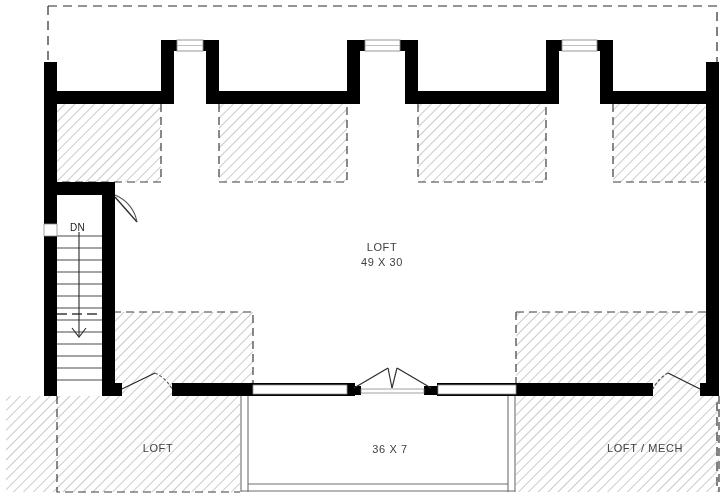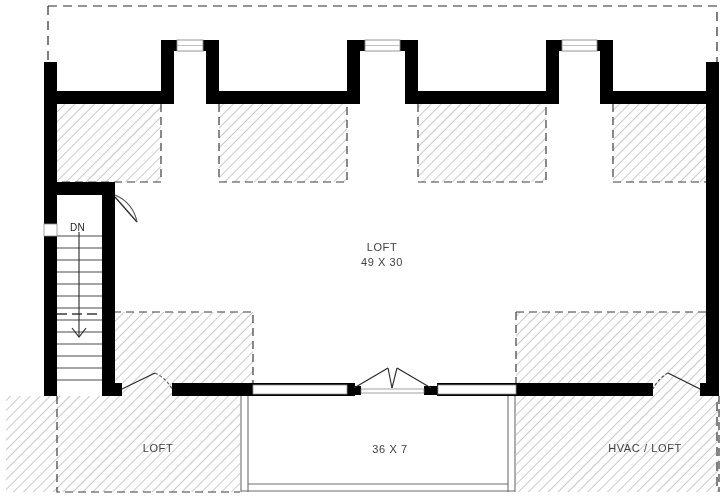--- a/index.html
+++ b/index.html
@@ -257,18 +257,18 @@
 
   <div class="room-label" id="label-balcony">
     <span class="rl-dims">36 X 7</span>
   </div>
 
   <div class="room-label" id="label-attic">
     <span class="rl-name">LOFT</span>
   </div>
 
   <div class="room-label" id="label-hvac">
-    <span class="rl-name">HVAC / LOFT</span>
+    <span class="rl-name">LOFT / MECH</span>
   </div>
 
   <div id="label-dn">DN</div>
 
 </div>
 
 </body></html>

